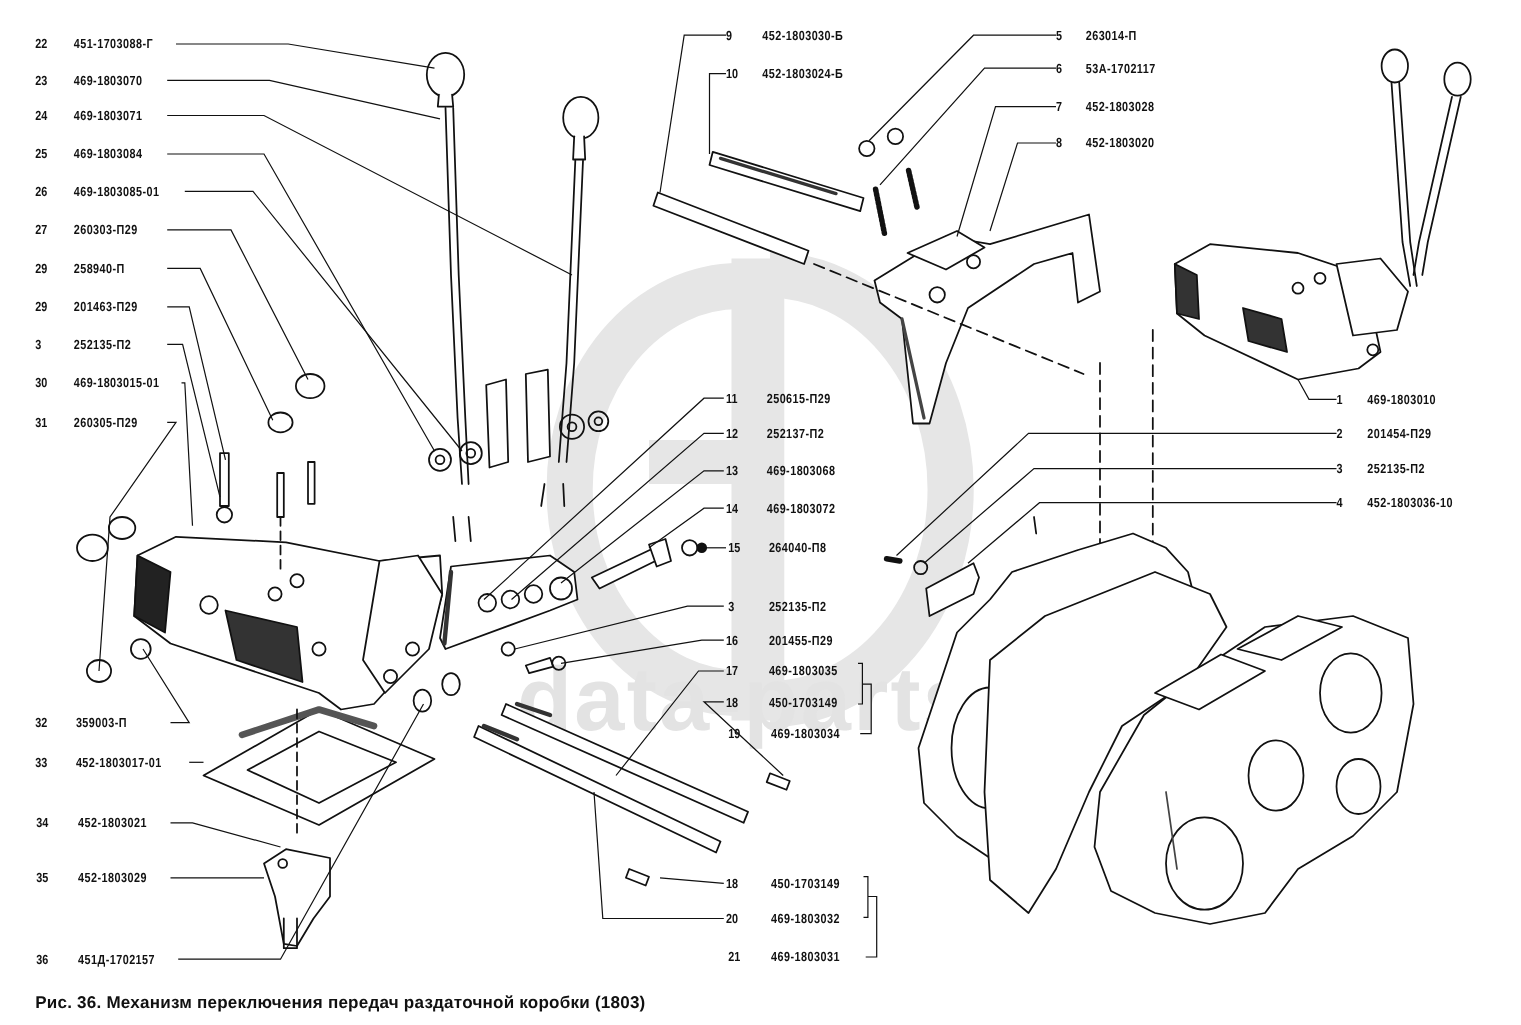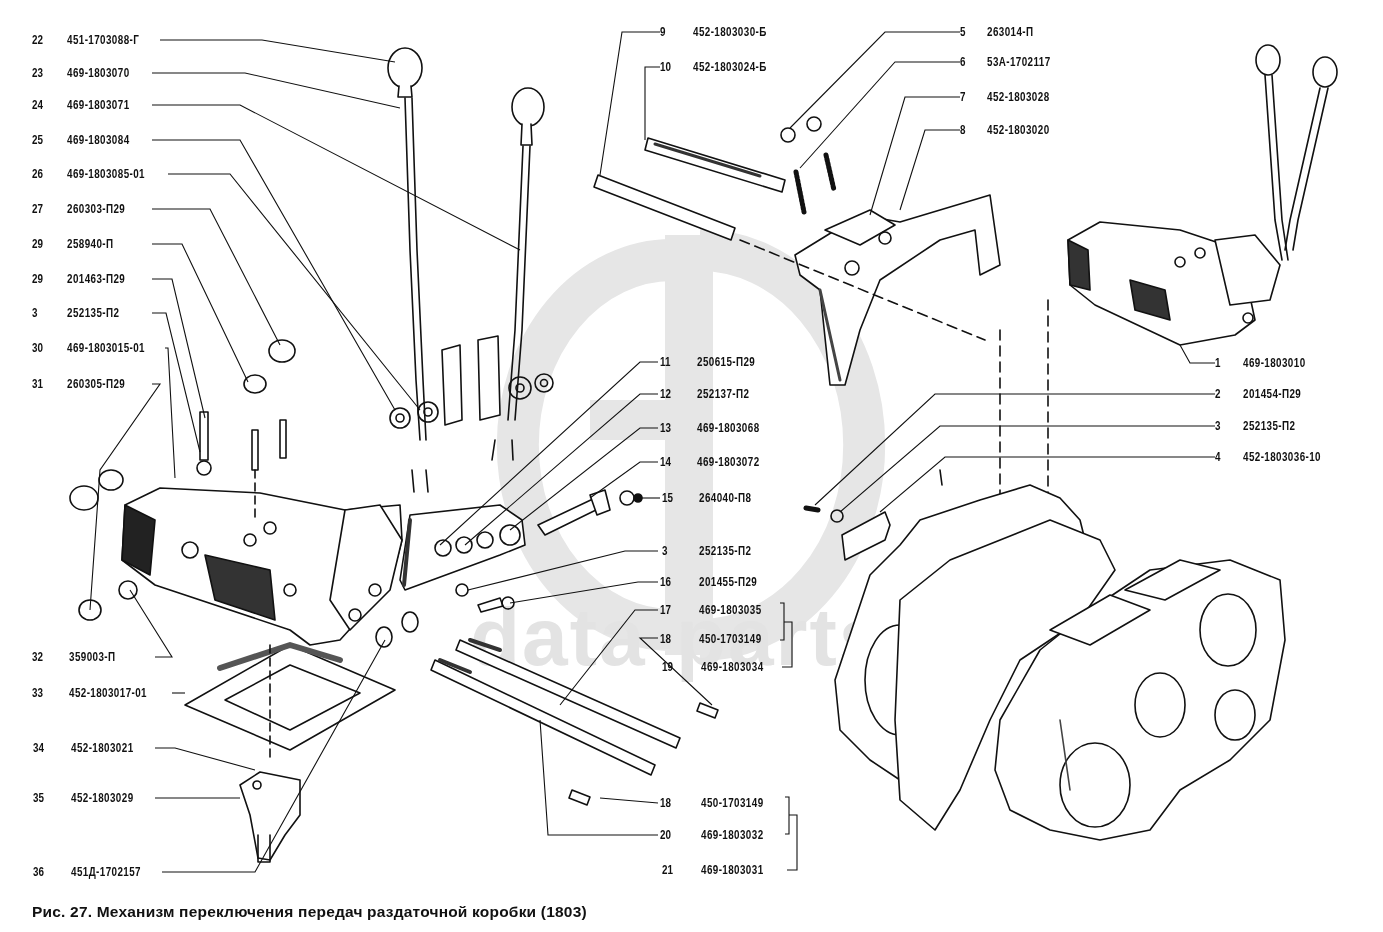--- a/index.html
+++ b/index.html
@@ -331,14 +331,14 @@
     <div class="num" style="left:662px;top:660px">19</div>
     <div class="lbl" style="left:701px;top:660px">469-1803034</div>
     <div class="num" style="left:660px;top:796px">18</div>
     <div class="lbl" style="left:701px;top:796px">450-1703149</div>
     <div class="num" style="left:660px;top:828px">20</div>
     <div class="lbl" style="left:701px;top:828px">469-1803032</div>
     <div class="num" style="left:662px;top:863px">21</div>
     <div class="lbl" style="left:701px;top:863px">469-1803031</div>
   </div>
 
-  <div class="caption">Рис. 27. Механизм переключения передач раздаточной коробки (1803)</div>
+  <div class="caption">Рис. 36. Механизм переключения передач раздаточной коробки (1803)</div>
 </div>
 
 </body></html>

